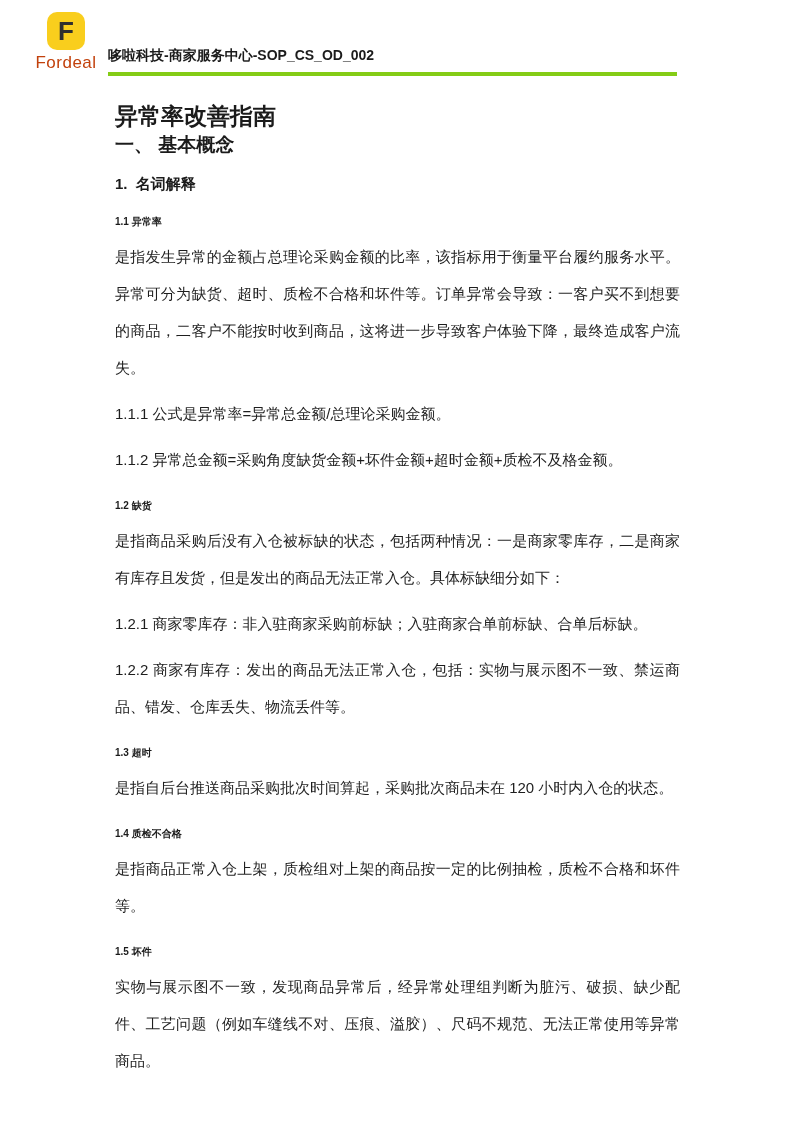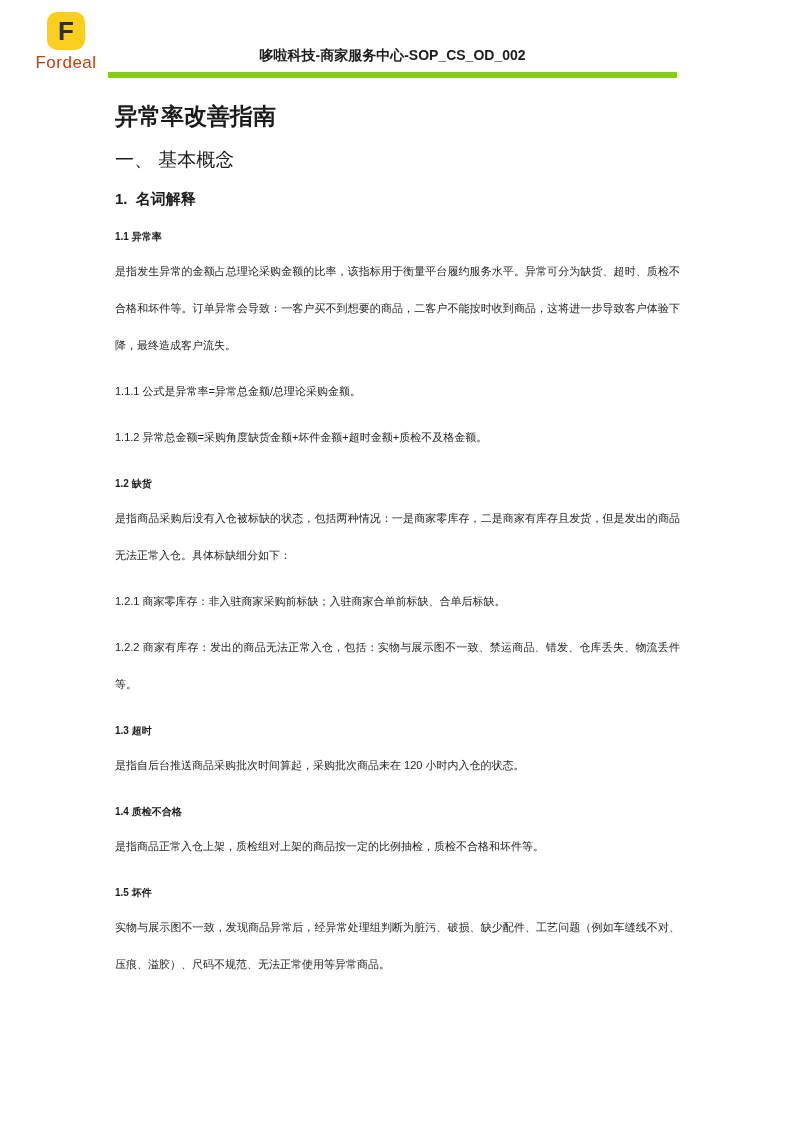--- a/index.html
+++ b/index.html
@@ -45,22 +45,21 @@
     color: #c2410c;
   }
 
   
   .header-band {
     position: absolute;
     left: 108px;
     right: 117px;
     top: 0;
     padding-top: 46px;
-    border-bottom: 6px solid #84cc16;
-    text-align: center;
+    border-bottom: 4px solid #84cc16;
   }
   .doc-code {
     display: inline-block;
     font-size: 14px;
     font-weight: 700;
     color: #1b1b1b;
     padding-bottom: 7px;
   }
 
   
@@ -71,39 +70,38 @@
     right: 114px;
   }
   .doc-title {
     margin-top: 27px;
     text-align: left;
     font-size: 23px;
     font-weight: 700;
     white-space: pre-wrap;
   }
   .h1 {
-    margin-top: 15px;
     font-size: 19px;
-    font-weight: 400;
+    font-weight: 700;
     white-space: pre-wrap;
   }
   .h2 {
     margin-top: 17px;
     font-size: 15px;
     font-weight: 700;
     white-space: pre-wrap;
   }
   .term {
     margin-top: 21px;
     font-size: 10px;
     font-weight: 700;
   }
   .para {
     margin-top: 9px;
-    font-size: 11px;
+    font-size: 15px;
     line-height: 37px;
     text-align: justify;
     color: #1e1e1e;
   }
 </style>
 </head>
 <body>
 
 <div class="page">
 

